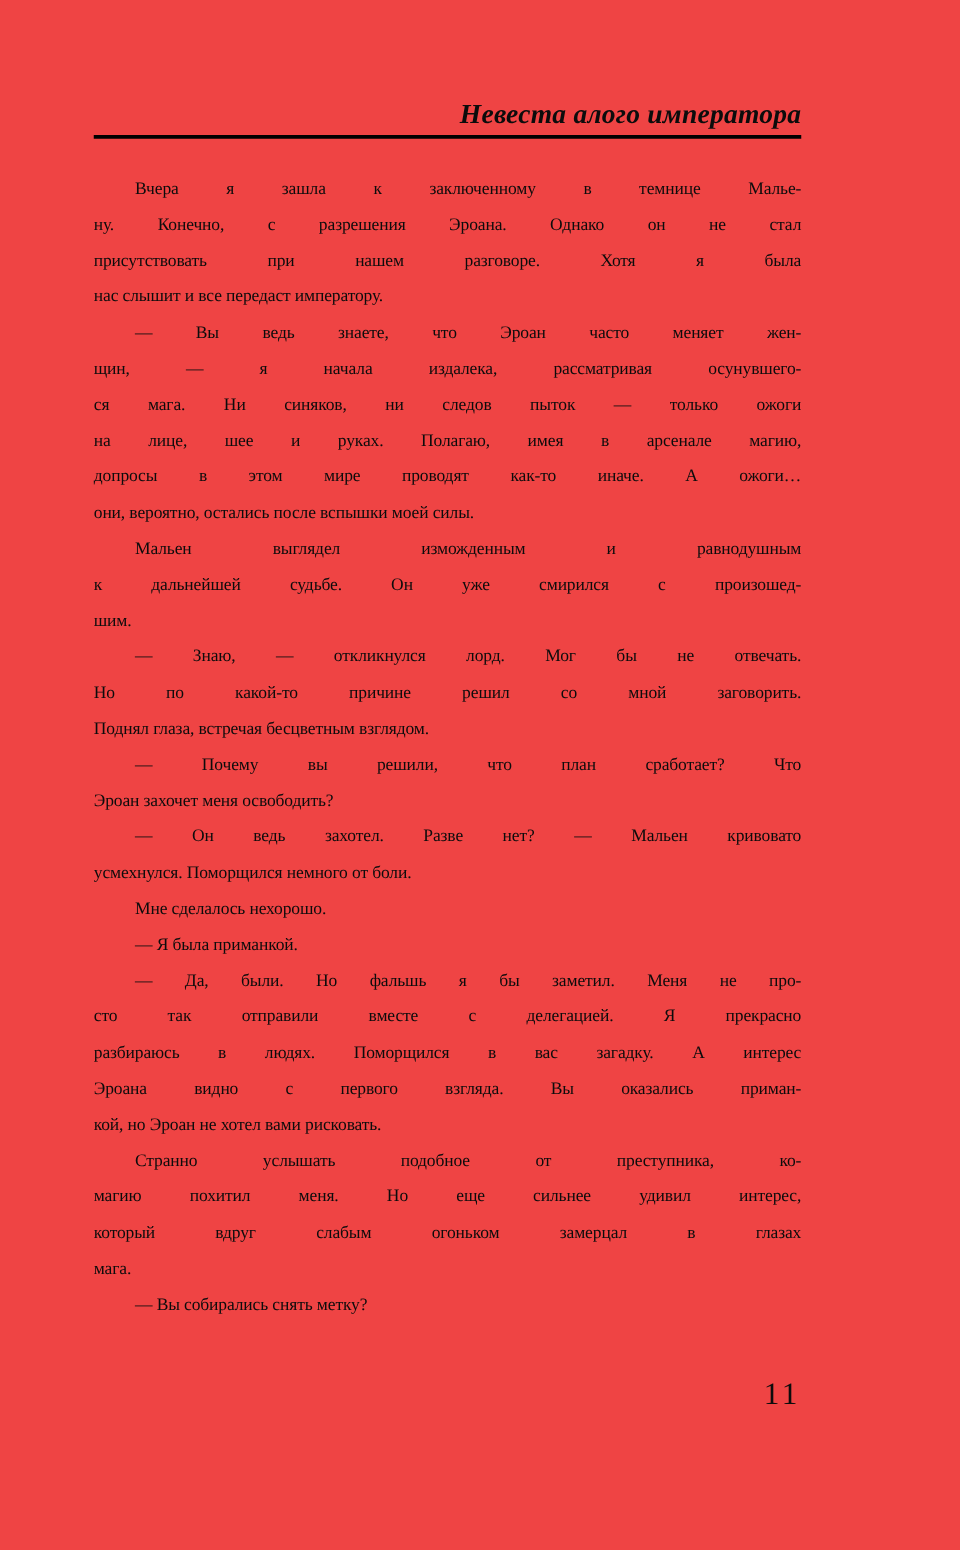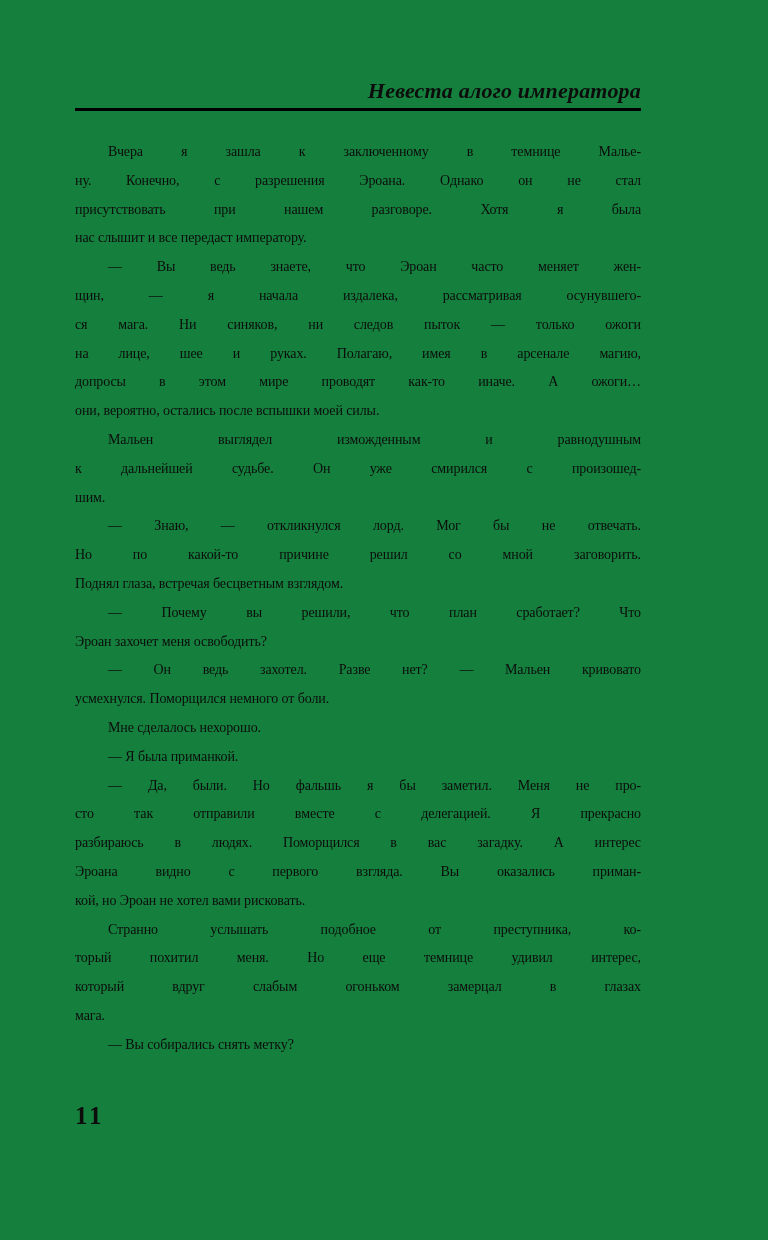--- a/index.html
+++ b/index.html
@@ -4,21 +4,21 @@
 <style>
   html, body {
     margin: 0;
     padding: 0;
     background: #ffffff;
   }
   .page {
     position: relative;
     width: 768px;
     height: 1240px;
-    background: #15803d;
+    background: #ef4444;
     font-family: "Liberation Serif", "DejaVu Serif", serif;
     color: #0c0c0c;
     overflow: hidden;
   }
   .running-title {
     position: absolute;
     top: 78px;
     right: 127px;
     font-size: 22px;
     font-weight: bold;
@@ -54,23 +54,23 @@
     text-indent: 33px;
   }
   .line.lastline {
     text-align-last: left;
   }
   .page-number {
     position: absolute;
     top: 1102px;
     left: 75px;
     width: 566px;
-    text-align: left;
+    text-align: right;
     font-size: 25px;
-    font-weight: bold;
+    font-weight: normal;
     letter-spacing: 3px;
   }
 </style>
 </head>
 <body>
 
 <div class="page">
   <div class="running-title">Невеста алого императора</div>
   <div class="header-rule"></div>
   <div class="page-body">
@@ -95,19 +95,19 @@
       <div class="line firstline">— Он ведь захотел. Разве нет? — Мальен кривовато</div>
       <div class="line lastline">усмехнулся. Поморщился немного от боли.</div>
       <div class="line firstline lastline">Мне сделалось нехорошо.</div>
       <div class="line firstline lastline">— Я была приманкой.</div>
       <div class="line firstline">— Да, были. Но фальшь я бы заметил. Меня не про-</div>
       <div class="line">сто так отправили вместе с делегацией. Я прекрасно</div>
       <div class="line">разбираюсь в людях. Поморщился в вас загадку. А интерес</div>
       <div class="line">Эроана видно с первого взгляда. Вы оказались приман-</div>
       <div class="line lastline">кой, но Эроан не хотел вами рисковать.</div>
       <div class="line firstline">Странно услышать подобное от преступника, ко-</div>
-      <div class="line">торый похитил меня. Но еще темнице удивил интерес,</div>
+      <div class="line">магию похитил меня. Но еще сильнее удивил интерес,</div>
       <div class="line">который вдруг слабым огоньком замерцал в глазах</div>
       <div class="line lastline">мага.</div>
       <div class="line firstline lastline">— Вы собирались снять метку?</div>
     </div>
   <div class="page-number">11</div>
 </div>
 
 </body></html>

